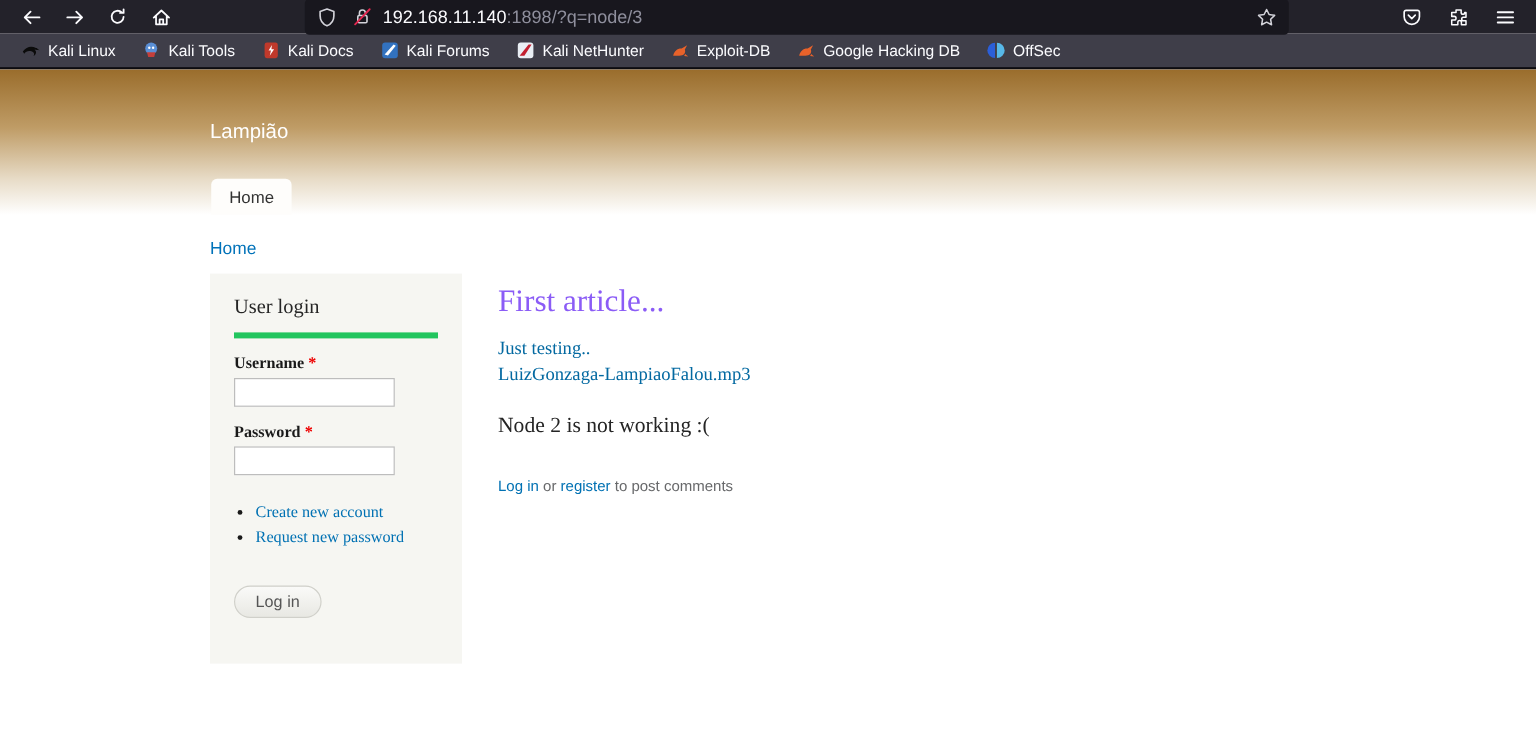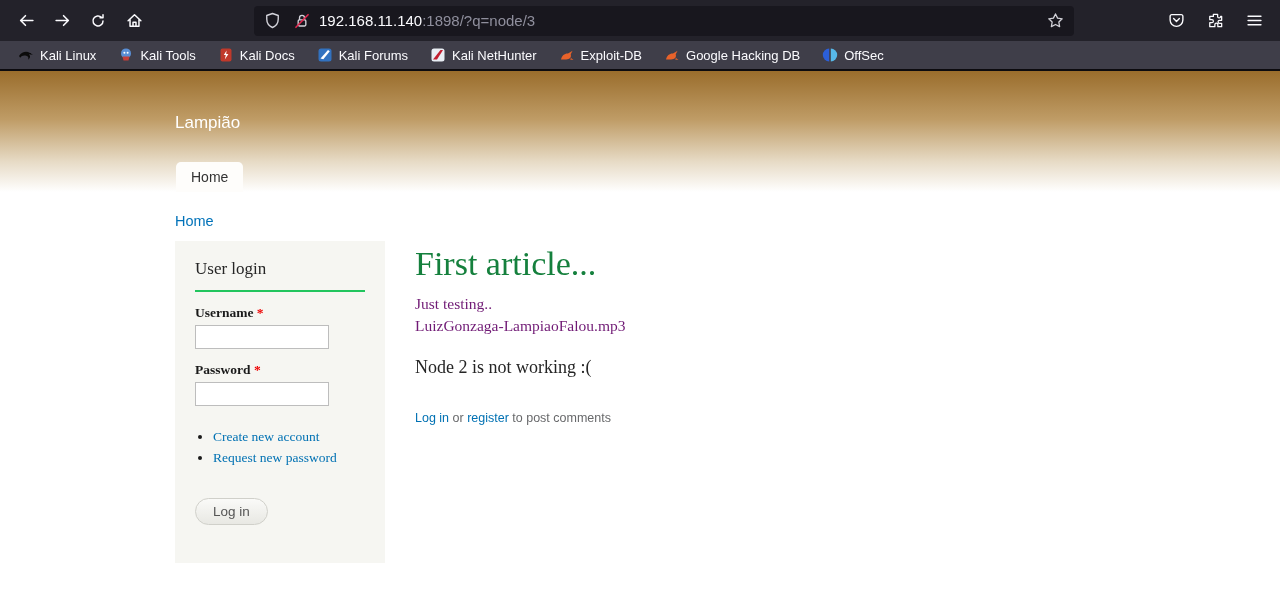--- a/index.html
+++ b/index.html
@@ -1,20 +1,20 @@
 <!DOCTYPE html>
 <html><head>
 <meta charset="utf-8">
 <style>
   * { margin:0; padding:0; box-sizing:border-box; }
   html,body { width:1280px; height:608px; overflow:hidden; background:#fff;
               font-family:"Liberation Sans", sans-serif; }
 
   
-  .toolbar { height:41px; background:#23222a; display:flex; align-items:center; padding:0 10px;justify-content:center; }
+  .toolbar { height:28px; background:#23222a; display:flex; align-items:center; padding:0 10px;justify-content:center; }
   .nav-btn { width:32px; height:32px; border-radius:4px; display:flex; align-items:center;
              justify-content:center; margin-right:4px; cursor:pointer; flex:0 0 auto; }
   .nav-btn svg { display:block; }
   .urlbar { margin-left:100px; width:820px; height:30px; background:#18171e; border-radius:4px;
             display:flex; align-items:center; padding:0 10px; }
   .urlbar .sep { width:4px; }
   .url-text { font-size:15px; margin-left:8px; white-space:nowrap; flex:1; }
   .url-host { color:#fbfbfe; }
   .url-rest { color:#8f8f9d; }
   .right-icons { margin-left:auto; display:flex; align-items:center; }
@@ -37,42 +37,42 @@
          padding:7px 15px; border-radius:5px 5px 0 0; cursor:pointer; }
 
   .breadcrumb { margin-top:21px; font-size:14.5px; }
   .breadcrumb a { color:#0072b9; text-decoration:none; cursor:pointer; }
 
   .layout { display:flex; margin-top:12px; }
 
   
   .sidebar { width:210px; background:#f6f6f2; padding:18px 20px 38px 20px; flex:0 0 auto; }
   .block-title { font-family:"Liberation Serif", serif; font-size:17px; color:#262626;
-                 font-weight:normal; padding-bottom:11px; border-bottom:2px solid #22c55e; }
+                 font-weight:normal; padding-bottom:11px; border-bottom:5px solid #22c55e; }
   .form-item { margin-top:13px; }
   .form-item label { font-family:"Liberation Serif", serif; font-weight:bold; font-size:13.5px;
                      color:#1a1a1a; display:block; margin-bottom:4px; }
   .req { color:#ee0000; font-weight:bold; }
   .form-item input { width:134px; height:24px; border:1px solid #bdbdbd; background:#fff;
                      font-size:13px; padding:0 4px; }
   .login-links { margin:20px 0 0 18px; }
   .login-links li { font-family:"Liberation Serif", serif; font-size:13.5px; line-height:21px; color:#1a1a1a; }
   .login-links a { color:#0071b3; text-decoration:none; cursor:pointer; }
   .login-btn { margin-top:30px; display:inline-block; font-family:"Liberation Sans", sans-serif;
                font-size:13.5px; color:#555; padding:5px 17px; border:1px solid #d0d0ca;
                border-radius:14px; background:linear-gradient(to bottom,#fafaf8,#e8e8e3);
                cursor:pointer; }
 
   
   .main { flex:1; margin-left:30px; padding-top:7px; }
-  .article-title { font-family:"Liberation Serif", serif; font-weight:normal; font-size:34px;
-                   line-height:32px; color:#15803d; }
+  .article-title { font-family:"Liberation Serif", serif; font-weight:normal; font-size:26px;
+                   line-height:32px; color:#8b5cf6; }
   .submitted { margin-top:16px; font-size:12.5px; color:#68696b; }
   .body-p1 { margin-top:13px; font-family:"Liberation Serif", serif; font-size:15.5px;
-             line-height:22px; color:#701a75; }
+             line-height:22px; color:#0369a1; }
   .body-p2 { margin-top:19px; font-family:"Liberation Serif", serif; font-size:18px;
              line-height:22px; color:#252525; }
   .comment-links { margin-top:33px; font-size:12.5px; color:#68696b; }
   .comment-links a { color:#0071b3; text-decoration:none; cursor:pointer; }
 </style>
 </head>
 <body>
 
 <div class="toolbar">
   <div class="nav-btn">

